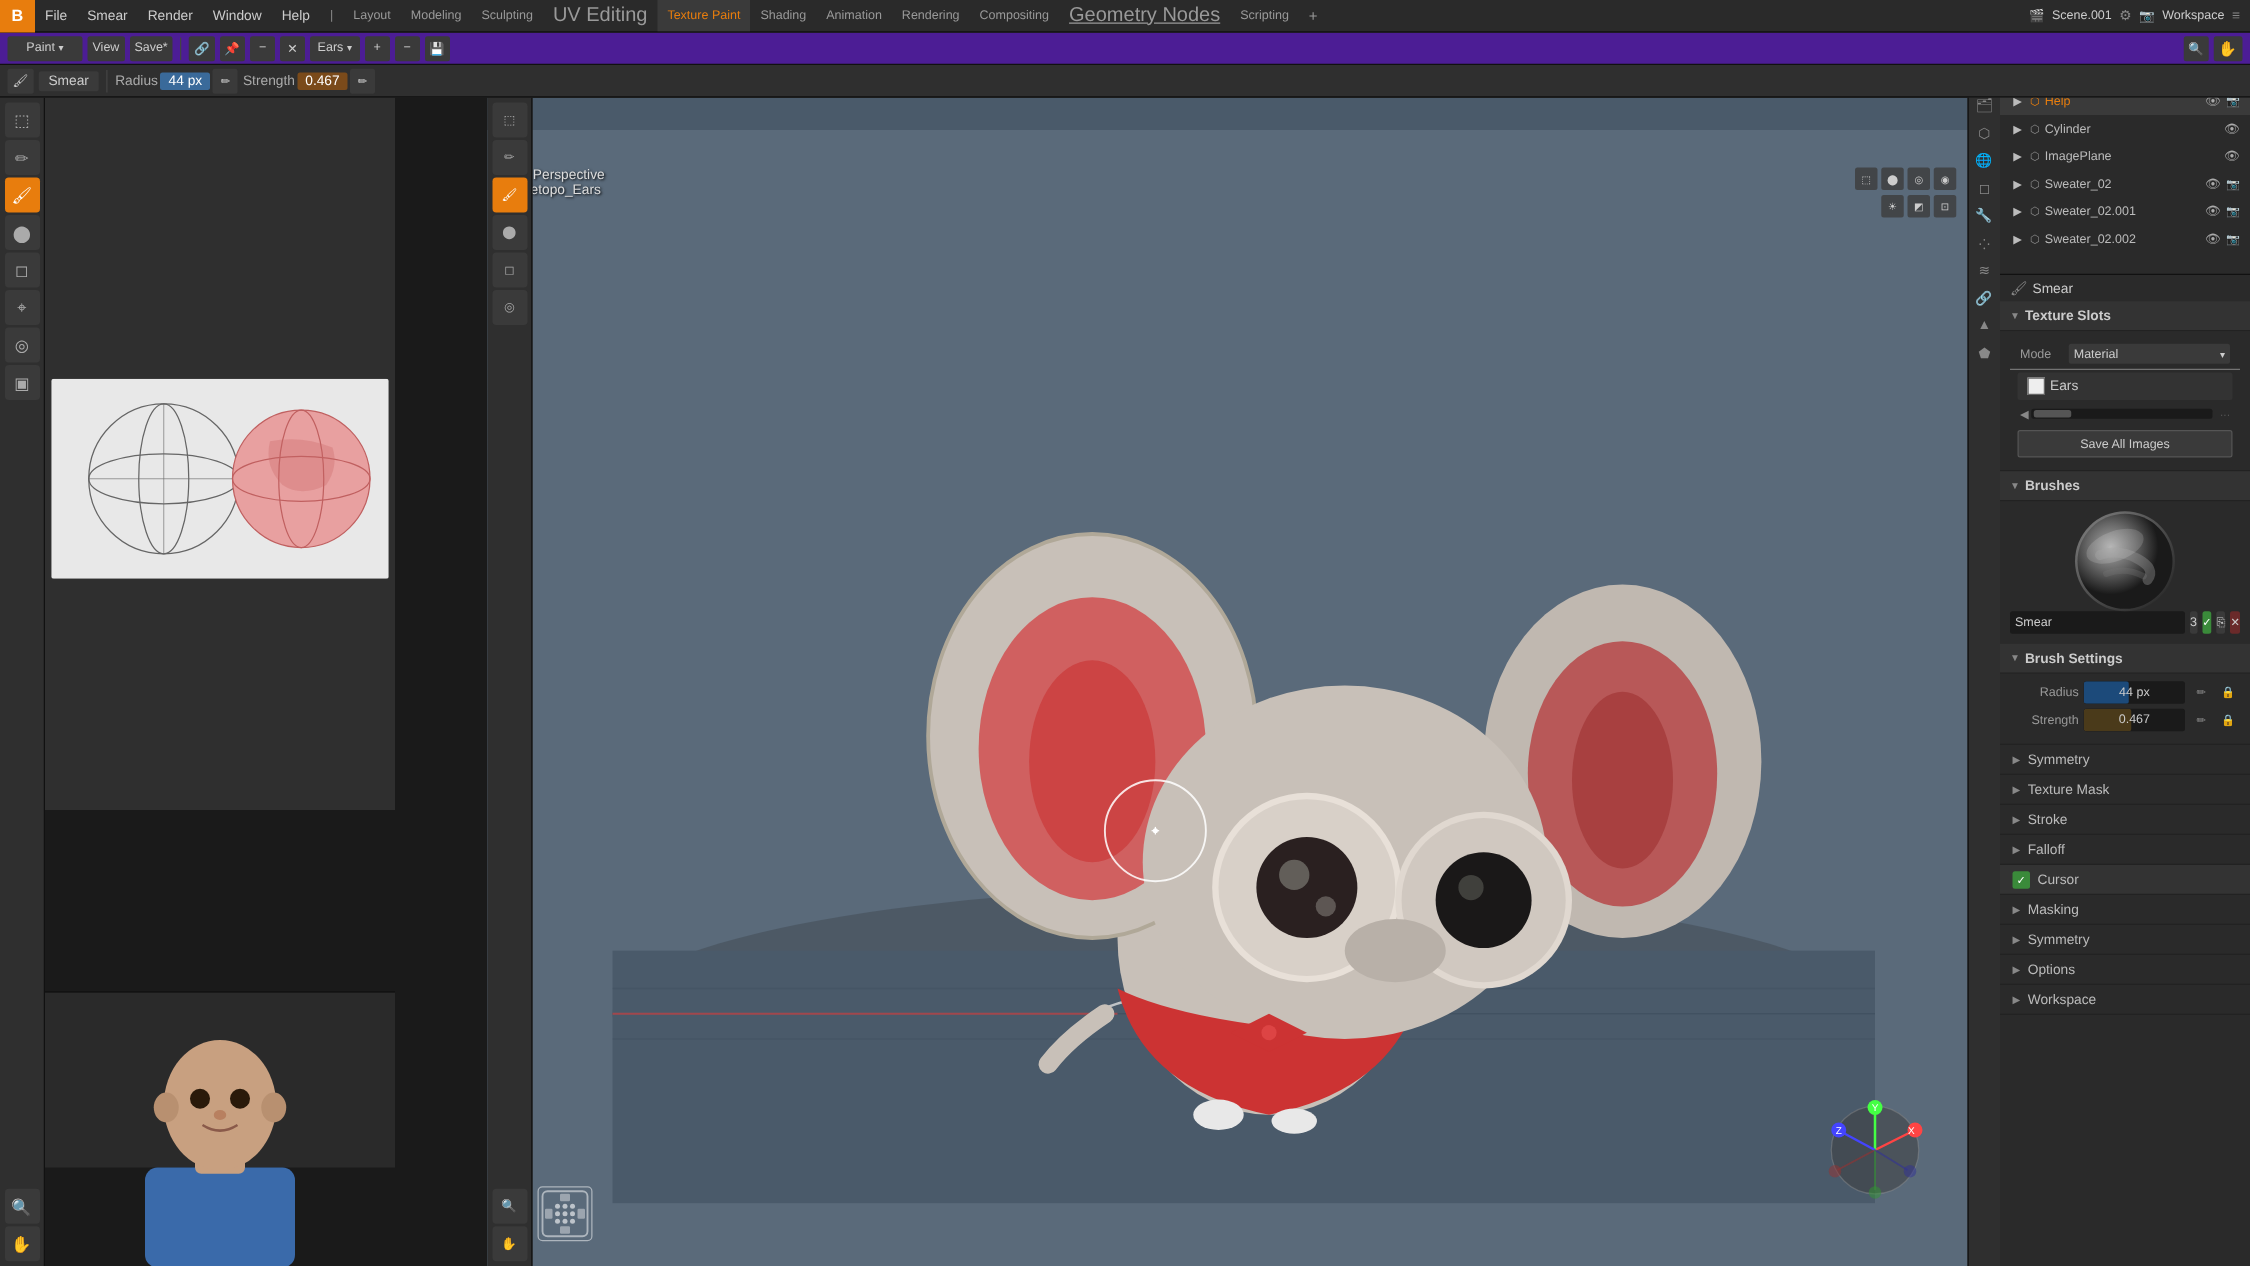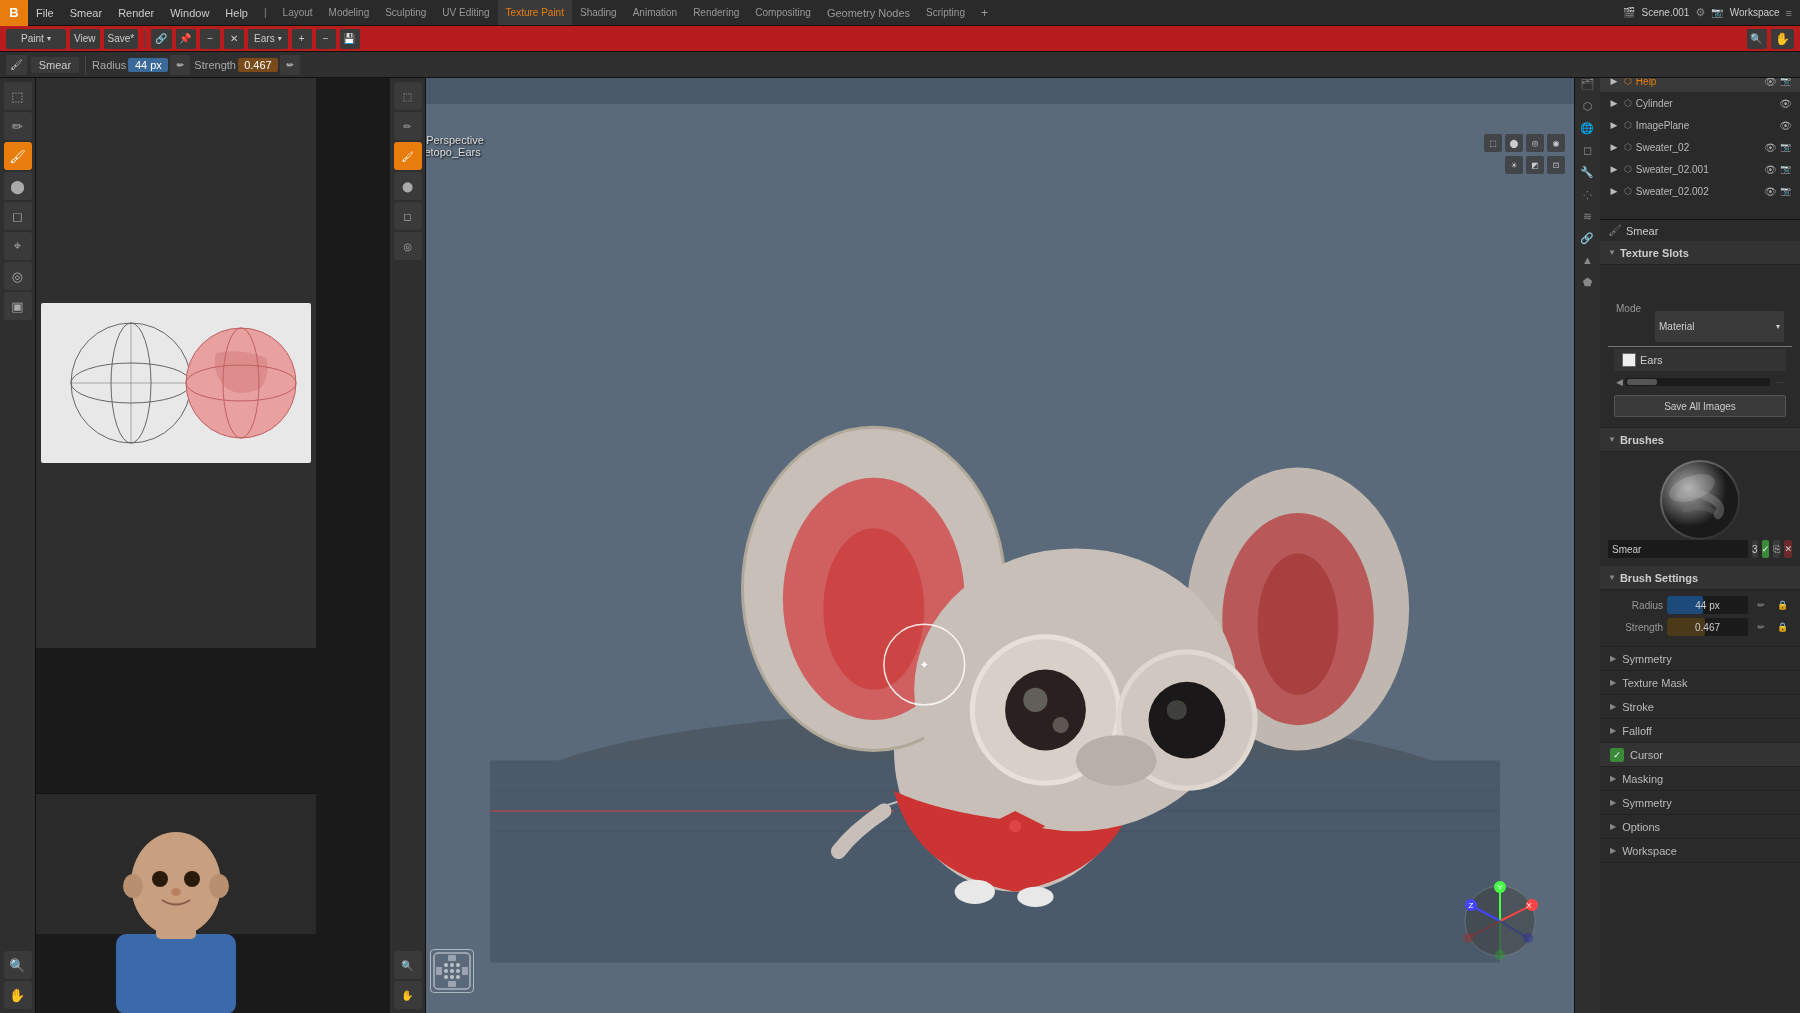--- a/index.html
+++ b/index.html
@@ -52,21 +52,21 @@
       align-items: center;
       gap: 6px;
       padding-right: 8px;
     }
 
     
     .header-toolbar {
       position: absolute;
       top: 26px; left: 0; right: 0;
       height: 26px;
-      background: #b91c1c;
+      background: #4c1d95;
       display: flex;
       align-items: center;
       gap: 4px;
       padding: 0 6px;
       border-bottom: 1px solid #111;
       z-index: 99;
     }
     .toolbar-btn {
       height: 20px;
       min-width: 20px;
@@ -340,32 +340,31 @@
     .mode-row {
       display: flex;
       align-items: center;
       gap: 4px;
       padding: 4px 8px;
       border-bottom: 1px solid #737373;
     }
     .mode-label { font-size: 10px; color: #999; width: 35px; }
     .mode-value {
       flex: 1;
-      height: 31px;
+      height: 16px;
       background: #3a3a3a;
       border: none;
       color: #ccc;
       font-size: 10px;
       padding: 0 4px;
       border-radius: 2px;
       display: flex;
       align-items: center;
       justify-content: space-between;
       cursor: pointer;
-      margin-top: 36px;
     }
     .slot-item {
       height: 22px;
       display: flex;
       align-items: center;
       padding: 0 8px;
       gap: 4px;
       background: #333;
       margin: 2px 6px;
       border-radius: 2px;
@@ -578,27 +577,27 @@
   <div class="top-menu-item">Window</div>
   <div class="top-menu-item">Help</div>
 
   <div style="width:8px;"></div>
   <span style="font-size:10px;color:#888;">|</span>
   <div style="width:8px;"></div>
 
   <div class="top-menu-item" style="font-size:10px;color:#999;">Layout</div>
   <div class="top-menu-item" style="font-size:10px;color:#999;">Modeling</div>
   <div class="top-menu-item" style="font-size:10px;color:#999;">Sculpting</div>
-  <div class="top-menu-item" style="font-size:10px;color:#999;">UV Editing</div>
+  <div class="top-menu-item" style="font-size:16px;color:#999;">UV Editing</div>
   <div class="top-menu-item active" style="font-size:10px;color:#e87d0d;">Texture Paint</div>
   <div class="top-menu-item" style="font-size:10px;color:#999;">Shading</div>
   <div class="top-menu-item" style="font-size:10px;color:#999;">Animation</div>
   <div class="top-menu-item" style="font-size:10px;color:#999;">Rendering</div>
   <div class="top-menu-item" style="font-size:10px;color:#999;">Compositing</div>
-  <div class="top-menu-item" style="font-size:11px;color:#999;">Geometry Nodes</div>
+  <div class="top-menu-item" style="font-size:16px;color:#999;text-decoration:underline;">Geometry Nodes</div>
   <div class="top-menu-item" style="font-size:10px;color:#999;">Scripting</div>
   <div class="top-menu-item" style="font-size:12px;color:#999;">+</div>
 
   <div class="top-right-icons">
     <span style="font-size:10px;color:#888;">🎬</span>
     <span style="font-size:10px;color:#ccc;">Scene.001</span>
     <span style="font-size:11px;color:#888;cursor:pointer;">⚙</span>
     <span style="font-size:10px;color:#888;">📷</span>
     <span style="font-size:10px;color:#ccc;">Workspace</span>
     <span style="font-size:11px;color:#888;cursor:pointer;">≡</span>

